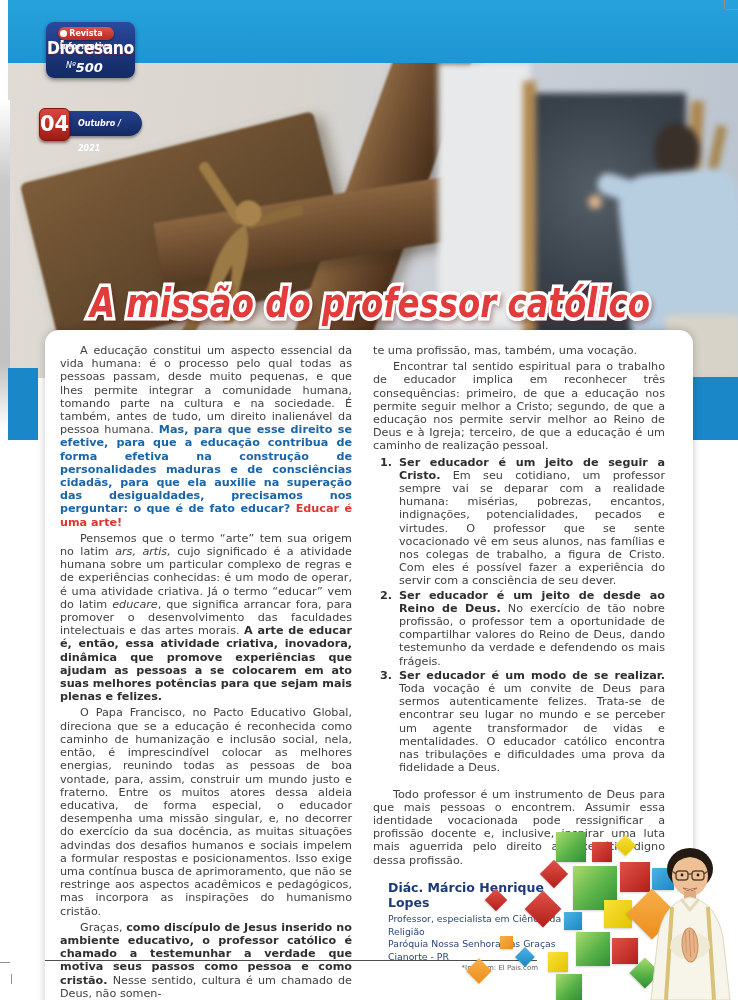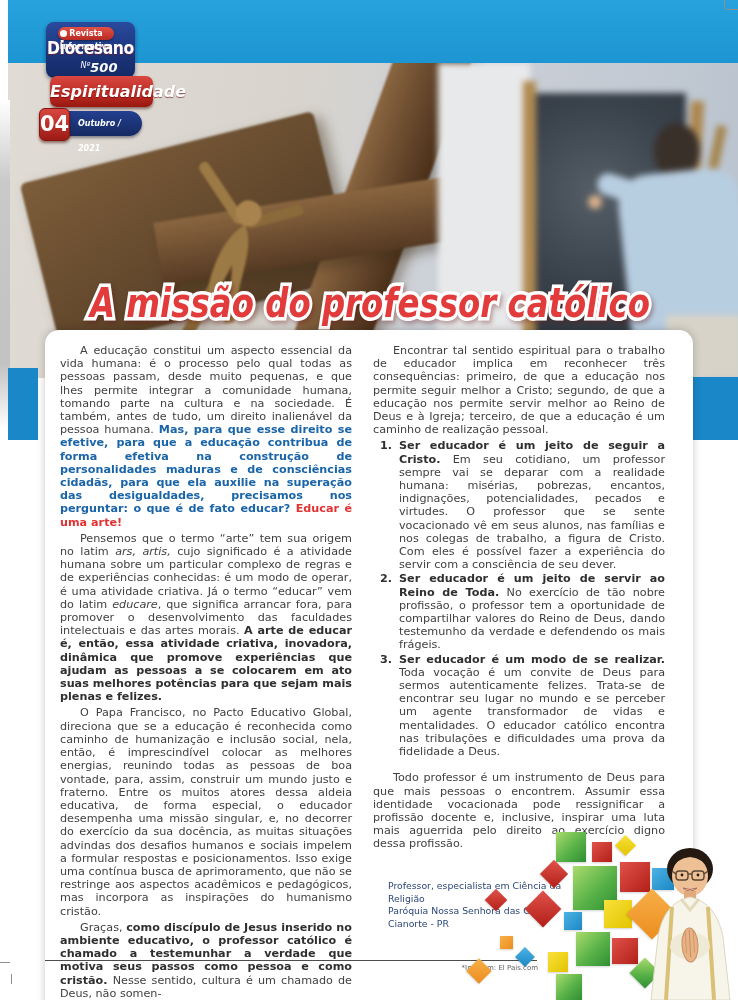--- a/index.html
+++ b/index.html
@@ -36,21 +36,21 @@
   .logo-block{left:46px;top:22px;width:89px;height:56px;border-radius:8px;
               background:linear-gradient(180deg,#2a4a9e 0%,#1b3478 60%,#142a66 100%);
               box-shadow:0 2px 4px rgba(0,0,30,.45);}
   .ribbon{left:58px;top:27px;width:56px;height:13px;border-radius:7px;
           background:linear-gradient(180deg,#e05248,#b92b22);box-shadow:0 1px 2px rgba(0,0,0,.4);
           color:#fff;font-size:8px;font-weight:bold;text-align:center;line-height:13px;}
   .ribbon-dot{left:60px;top:30px;width:7px;height:7px;border-radius:50%;background:#fff;}
   .logo-title{left:47px;top:37px;width:88px;color:#fff;font-weight:bold;font-size:18px;
               transform:scaleX(.87);transform-origin:left;letter-spacing:-.5px;
               text-shadow:0 1px 1px rgba(150,20,20,.6);}
-  .logo-issue{left:66px;top:57px;width:66px;text-align:center;color:#fff;font-style:italic;}
+  .logo-issue{left:66px;top:57px;width:66px;text-align:left;color:#fff;font-style:italic;}
   .logo-issue .no{font-size:8px;vertical-align:4px;}
   .logo-issue .n500{font-size:13px;font-weight:bold;}
   .section-badge{left:50px;top:76px;width:103px;height:31px;border-radius:7px;
                  background:linear-gradient(180deg,#d84840 0%,#b5251e 70%,#97180f 100%);
                  box-shadow:0 2px 3px rgba(60,0,0,.5);
                  color:#fff;font-style:italic;font-weight:bold;font-size:16px;text-align:center;line-height:31px;
                  text-shadow:0 1px 1px rgba(90,0,0,.6);}
   .date-pill{left:62px;top:111px;width:80px;height:25px;border-radius:4px 13px 13px 4px;
              background:linear-gradient(180deg,#23408f,#152a62);
              color:#fff;font-style:italic;font-weight:bold;font-size:8px;line-height:25px;
@@ -138,21 +138,20 @@
     </div>
   </div>
 
   <div class="abs edge-shadow"></div>
 
   <div class="abs logo-block"></div>
   <div class="abs ribbon">Revista Informativo</div>
   <div class="abs ribbon-dot"></div>
   <div class="abs logo-title">Diocesano</div>
   <div class="abs logo-issue"><span class="no">Nº</span><span class="n500">500</span></div>
-  <div class="abs section-badge">Espiritualidade</div>
   <div class="abs date-pill">Outubro / 2021</div>
   <div class="abs page-num">04</div>
 
   <svg class="abs title-svg" viewBox="0 0 660 66">
     <text x="330" y="47" text-anchor="middle" textLength="560" lengthAdjust="spacingAndGlyphs" font-family="DejaVu Sans, sans-serif" font-size="41" font-weight="bold" font-style="italic" fill="#e23b3b" stroke="#ffffff" stroke-width="7" paint-order="stroke" style="filter:drop-shadow(2px 3px 2px rgba(100,20,20,.35));">A missão do professor católico</text>
   </svg>
 
   <div class="abs tab-left"></div>
   <div class="abs tab-right"></div>
 
@@ -160,34 +159,36 @@
     <div class="abs cols">
 
       <div class="col">
         <p class="ind"><span>A educação constitui um aspecto essencial da vida humana: é o processo pelo qual todas as pessoas passam, desde muito pequenas, e que lhes permite integrar a comunidade humana, tomando parte na cultura e na sociedade. É também, antes de tudo, um direito inalienável da pessoa humana. </span><span class="b-blue">Mas, para que esse direito se efetive, para que a educação contribua de forma efetiva na construção de personalidades maduras e de consciências cidadãs, para que ela auxilie na superação das desigualdades, precisamos nos perguntar: o que é de fato educar? </span><span class="b-red">Educar é uma arte!</span></p>
         <p class="ind"><span>Pensemos que o termo “arte” tem sua origem no latim </span><span class="it">ars, artis,</span><span> cujo significado é a atividade humana sobre um particular complexo de regras e de experiências conhecidas: é um modo de operar, é uma atividade criativa. Já o termo “educar” vem do latim </span><span class="it">educare</span><span>, que significa arrancar fora, para promover o desenvolvimento das faculdades intelectuais e das artes morais. </span><span class="b-dark">A arte de educar é, então, essa atividade criativa, inovadora, dinâmica que promove experiências que ajudam as pessoas a se colocarem em ato suas melhores potências para que sejam mais plenas e felizes.</span></p>
         <p class="ind">O Papa Francisco, no Pacto Educativo Global, direciona que se a educação é reconhecida como caminho de humanização e inclusão social, nela, então, é imprescindível colocar as melhores energias, reunindo todas as pessoas de boa vontade, para, assim, construir um mundo justo e fraterno. Entre os muitos atores dessa aldeia educativa, de forma especial, o educador desempenha uma missão singular, e, no decorrer do exercício da sua docência, as muitas situações advindas dos desafios humanos e sociais impelem a formular respostas e posicionamentos. Isso exige uma contínua busca de aprimoramento, que não se restringe aos aspectos acadêmicos e pedagógicos, mas incorpora as inspirações do humanismo cristão.</p>
         <p class="ind"><span>Graças, </span><span class="b-dark">como discípulo de Jesus inserido no ambiente educativo, o professor católico é chamado a testemunhar a verdade que motiva seus passos como pessoa e como cristão.</span><span> Nesse sentido, cultura é um chamado de Deus, não somen-</span></p>
       </div>
 
       <div class="col">
+        <p>te uma profissão, mas, também, uma vocação.</p>
         <p class="ind">Encontrar tal sentido espiritual para o trabalho de educador implica em reconhecer três consequências: primeiro, de que a educação nos permite seguir melhor a Cristo; segundo, de que a educação nos permite servir melhor ao Reino de Deus e à Igreja; terceiro, de que a educação é um caminho de realização pessoal.</p>
         <div class="list-item"><span class="list-num">1.</span><span class="b-dark">Ser educador é um jeito de seguir a Cristo.</span><span> Em seu cotidiano, um professor sempre vai se deparar com a realidade humana: misérias, pobrezas, encantos, indignações, potencialidades, pecados e virtudes. O professor que se sente vocacionado vê em seus alunos, nas famílias e nos colegas de trabalho, a figura de Cristo. Com eles é possível fazer a experiência do servir com a consciência de seu dever.</span></div>
-        <div class="list-item"><span class="list-num">2.</span><span class="b-dark">Ser educador é um jeito de servir ao Reino de Toda.</span><span> No exercício de tão nobre profissão, o professor tem a oportunidade de compartilhar valores do Reino de Deus, dando testemunho da verdade e defendendo os mais frágeis.</span></div>
+        <div class="list-item"><span class="list-num">2.</span><span class="b-dark">Ser educador é um jeito de desde ao Reino de Deus.</span><span> No exercício de tão nobre profissão, o professor tem a oportunidade de compartilhar valores do Reino de Deus, dando testemunho da verdade e defendendo os mais frágeis.</span></div>
         <div class="list-item"><span class="list-num">3.</span><span class="b-dark">Ser educador é um modo de se realizar.</span><span> Toda vocação é um convite de Deus para sermos autenticamente felizes. Trata-se de encontrar seu lugar no mundo e se perceber um agente transformador de vidas e mentalidades. O educador católico encontra nas tribulações e dificuldades uma prova da fidelidade a Deus.</span></div>
         <p class="ind p-last">Todo professor é um instrumento de Deus para que mais pessoas o encontrem. Assumir essa identidade vocacionada pode ressignificar a profissão docente e, inclusive, inspirar uma luta mais aguerrida pelo direito ao exercício digno dessa profissão.</p>
       </div>
 
     </div>
   </div>
 
   <div class="abs divider"></div>
   <div class="abs credit">*Imagem: El Pais.com</div>
 
   <div class="abs author">
+    <div class="nm">Diác. Márcio Henrique Lopes</div>
     <div class="ln">Professor, especialista em Ciência da Religião</div>
     <div class="ln">Paróquia Nossa Senhora das Graças</div>
     <div class="ln">Cianorte - PR</div>
   </div>
 
   <div>
     <div class="tile t-green" style="left:556px;top:832px;width:30px;height:30px;"></div>
     <div class="tile t-red" style="left:592px;top:842px;width:20px;height:20px;"></div>
     <div class="tile t-yellow diam" style="left:618px;top:838px;width:15px;height:15px;"></div>
     <div class="tile t-green" style="left:573px;top:866px;width:44px;height:44px;"></div>

